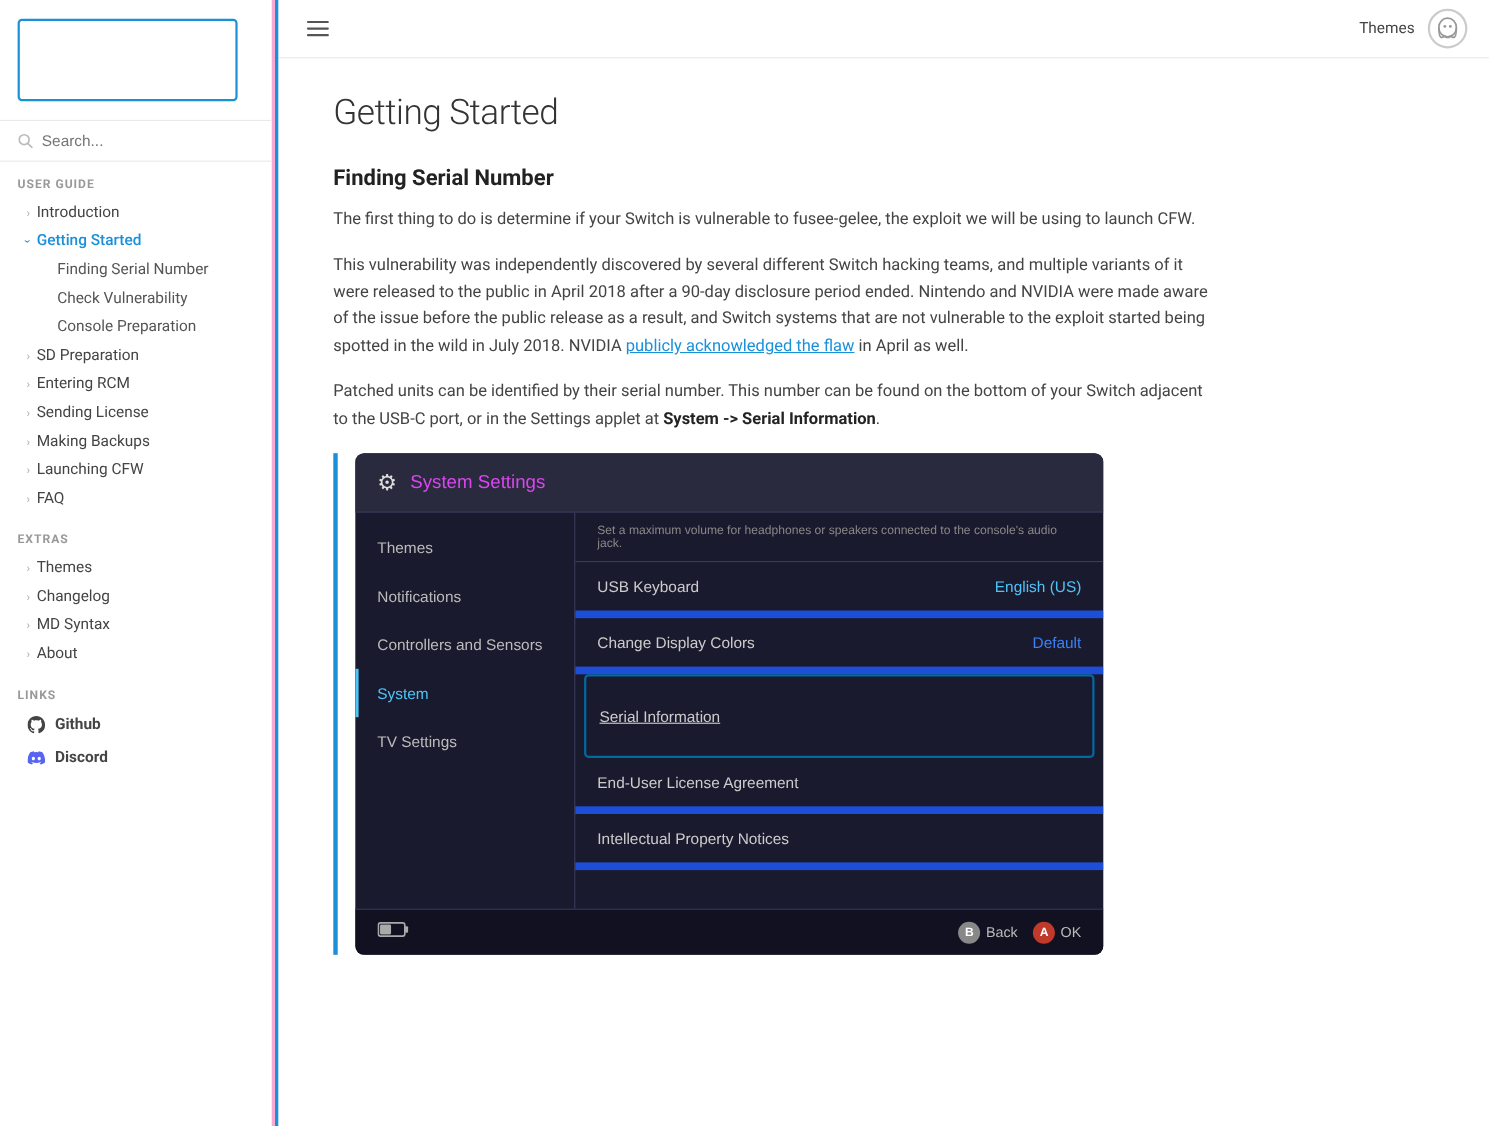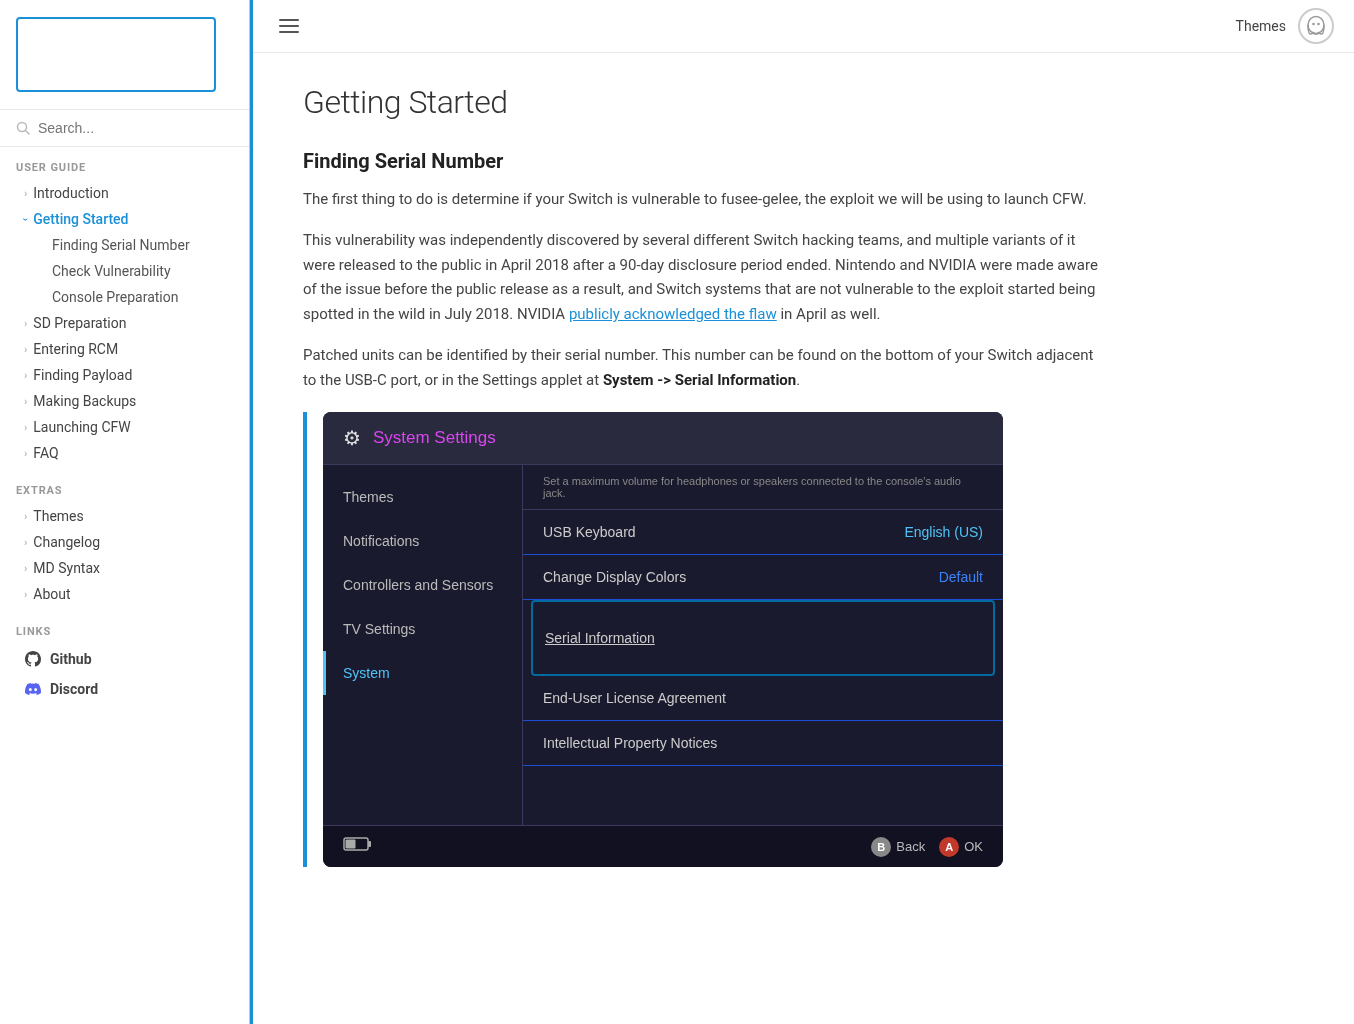--- a/index.html
+++ b/index.html
@@ -2,21 +2,21 @@
 <html><head>
   <meta charset="utf-8">
   <style>
     * { box-sizing: border-box; margin: 0; padding: 0; }
     body { font-family: -apple-system, BlinkMacSystemFont, 'Segoe UI', Roboto, sans-serif; display: flex; height: 100vh; overflow: hidden; background: #fff; color: #333; font-size: 15px; }
 
     
     .sidebar {
       width: 250px;
       min-width: 250px;
-      border-right: 1px solid #f9a8d4;
+      border-right: 3px solid #f9a8d4;
       display: flex;
       flex-direction: column;
       overflow-y: auto;
       background: #fff;
     }
     .sidebar-logo {
       padding: 16px;
       border-bottom: 1px solid #e8e8e8;
       min-height: 110px;
       display: flex;
@@ -223,21 +223,21 @@
       padding: 10px 20px;
       font-size: 11px;
       color: #888;
       border-bottom: 1px solid #3a3a5e;
     }
     .switch-row {
       display: flex;
       align-items: center;
       justify-content: space-between;
       padding: 14px 20px;
-      border-bottom: 1px solid #1d4ed8;
+      border-bottom: 7px solid #1d4ed8;
       font-size: 14px;
       color: #ccc;
     }
     .switch-row.highlighted {
       border: 2px solid #0369a1;
       margin: 0 8px;
       border-radius: 4px;
       padding: 28px 12px;
       text-decoration: underline;
     }
@@ -304,21 +304,21 @@
     <div class="sidebar-item">
       <span class="chevron">›</span>
       <span>SD Preparation</span>
     </div>
     <div class="sidebar-item">
       <span class="chevron">›</span>
       <span>Entering RCM</span>
     </div>
     <div class="sidebar-item">
       <span class="chevron">›</span>
-      <span>Finding Payload</span>
+      <span>Sending License</span>
     </div>
     <div class="sidebar-item">
       <span class="chevron">›</span>
       <span>Making Backups</span>
     </div>
     <div class="sidebar-item">
       <span class="chevron">›</span>
       <span>Launching CFW</span>
     </div>
     <div class="sidebar-item">
@@ -415,22 +415,22 @@
           <span class="switch-titlebar-icon">⚙</span>
           <span class="switch-titlebar-text">System Settings</span>
         </div>
 
         <div class="switch-body">
 
           <div class="switch-sidebar">
             <div class="switch-menu-item">Themes</div>
             <div class="switch-menu-item">Notifications</div>
             <div class="switch-menu-item">Controllers and Sensors</div>
+            <div class="switch-menu-item active">System</div>
             <div class="switch-menu-item">TV Settings</div>
-            <div class="switch-menu-item active">System</div>
           </div>
 
           <div class="switch-content-area">
             <div class="switch-top-note">Set a maximum volume for headphones or speakers connected to the console's audio jack.</div>
             <div class="switch-row">
               <span>USB Keyboard</span>
               <span class="switch-row-value-green">English (US)</span>
             </div>
             <div class="switch-row">
               <span>Change Display Colors</span>

